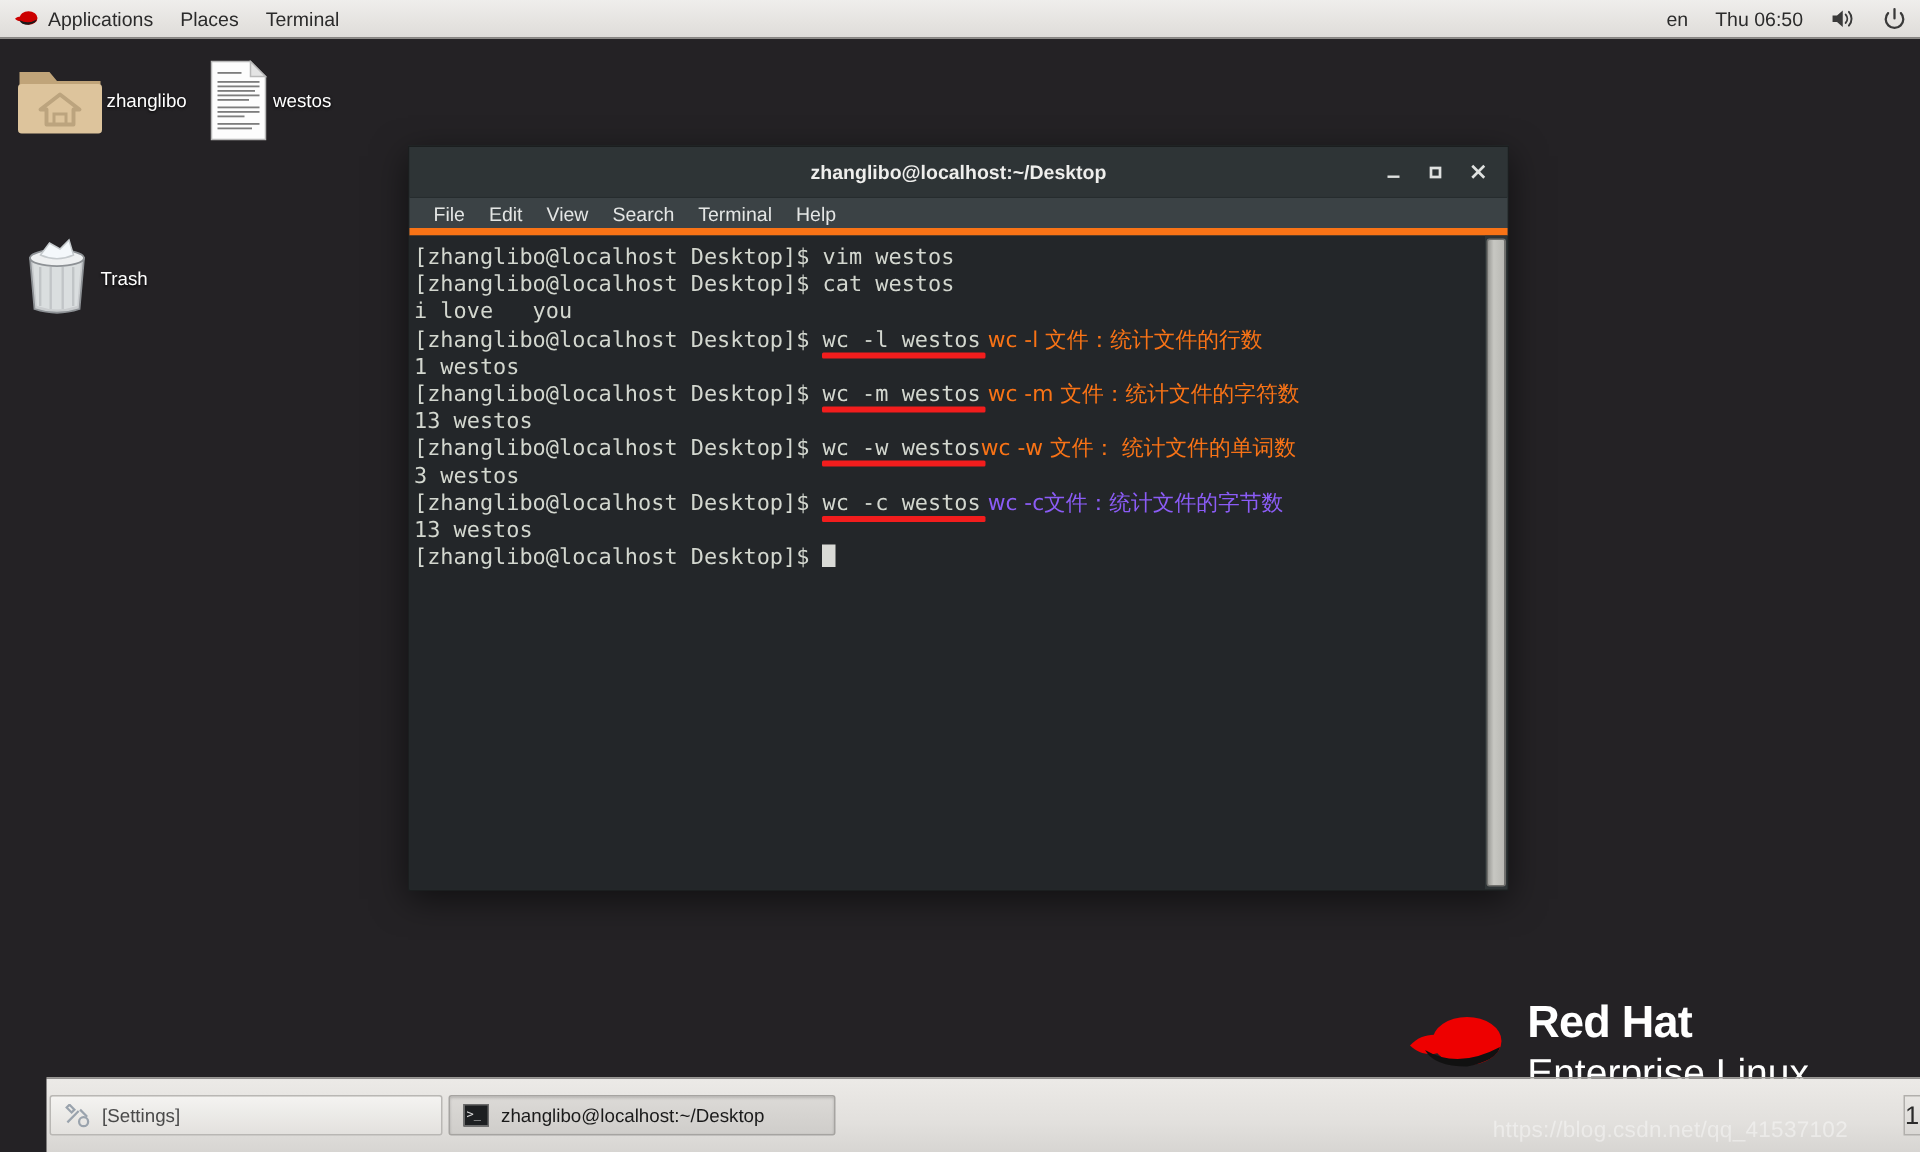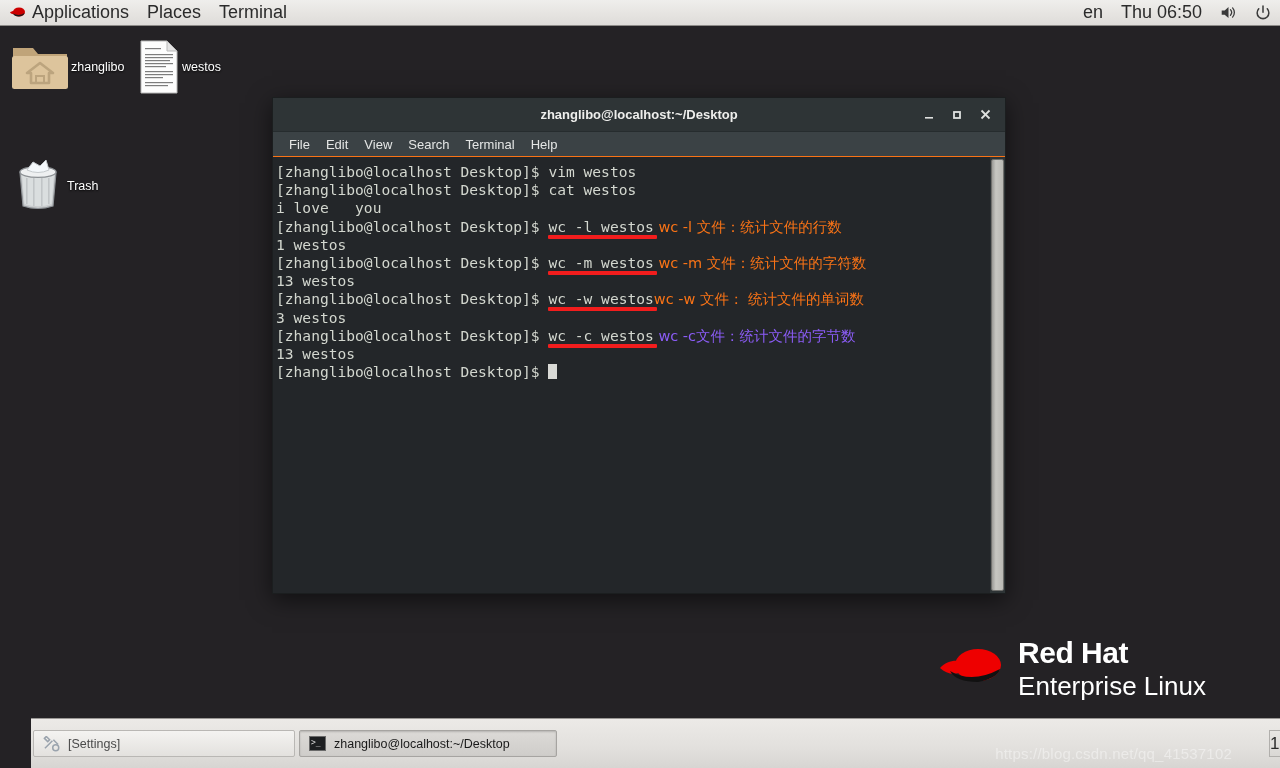--- a/index.html
+++ b/index.html
@@ -9,42 +9,42 @@
     font-family:"Liberation Sans", sans-serif;
     -webkit-font-smoothing:antialiased;
   }
   #screen { position:relative; width:1280px; height:768px; background:#242225; }
 
   
   #top-panel {
     position:absolute; left:0; top:0; width:1280px; height:26px;
     background:linear-gradient(to bottom,#efeeec 0%,#e6e4e1 55%,#dedcd9 100%);
     border-bottom:1px solid #8d8b88;
-    display:flex; align-items:center; font-size:18px; color:#2b2b2b;text-align:right;
+    display:flex; align-items:center; font-size:13px; color:#2b2b2b;text-align:right;
   }
   .panel-item {
     height:26px; display:flex; align-items:center; gap:6px;
     padding:0 9px; cursor:default; white-space:nowrap;
   }
   #top-right { margin-left:auto; display:flex; align-items:center; }
   .redhat-mini { width:17px; height:13px; display:block; }
 
   
   .desk-icon {
     position:absolute; width:112px; text-align:center; cursor:default;
     display:flex; flex-direction:row; align-items:center;
   }
   .desk-icon .glyph { height:62px; display:flex; align-items:flex-end; justify-content:center; }
   .desk-icon .lbl {
     margin-top:7px; font-size:12.5px; color:#ffffff;
     text-shadow:0 1px 2px rgba(0,0,0,.9); line-height:1.15;
   }
 
   
-  #rhel-logo { position:absolute; right:74px; top:638px; display:flex; align-items:center; gap:14px; }
+  #rhel-logo { position:absolute; right:74px; top:667px; display:flex; align-items:center; gap:14px; }
   #rhel-logo .words { color:#fff; line-height:1.0; }
   #rhel-logo .w1 { font-size:30px; font-weight:bold; letter-spacing:-0.5px; }
   #rhel-logo .w2 { font-size:26px; font-weight:normal; margin-top:5px; letter-spacing:0px; }
 
   
   #term-window {
     position:absolute; left:272px; top:97px; width:734px; height:497px;
     background:#2e3436; border:1px solid #1b1e1f;
     box-shadow:0 6px 22px rgba(0,0,0,.55);
     display:flex; flex-direction:column;
@@ -57,21 +57,21 @@
     position:absolute; left:0; right:0; text-align:center;
     font-size:13px; font-weight:bold; color:#eeeeec; pointer-events:none;
   }
   #win-buttons { margin-left:auto; display:flex; align-items:center; gap:0px; padding-right:6px; z-index:2; }
   .win-btn {
     width:28px; height:26px; display:flex; align-items:center; justify-content:center;
     color:#dfe1e0; font-size:14px; cursor:default;
   }
   #menu-bar {
     height:26px; background:#3b4245; border-top:1px solid #262c2e;
-    border-bottom:1px solid #f97316;
+    border-bottom:5px solid #f97316;
     display:flex; align-items:center; padding-left:8px; flex:0 0 auto;
   }
   .menu-item {
     font-size:13px; color:#e4e6e5; padding:3px 8px; cursor:default; white-space:nowrap;
   }
   #term-body {
     flex:1 1 auto; background:#232629; position:relative; overflow:hidden;
     display:flex;
   }
   #term-text {

